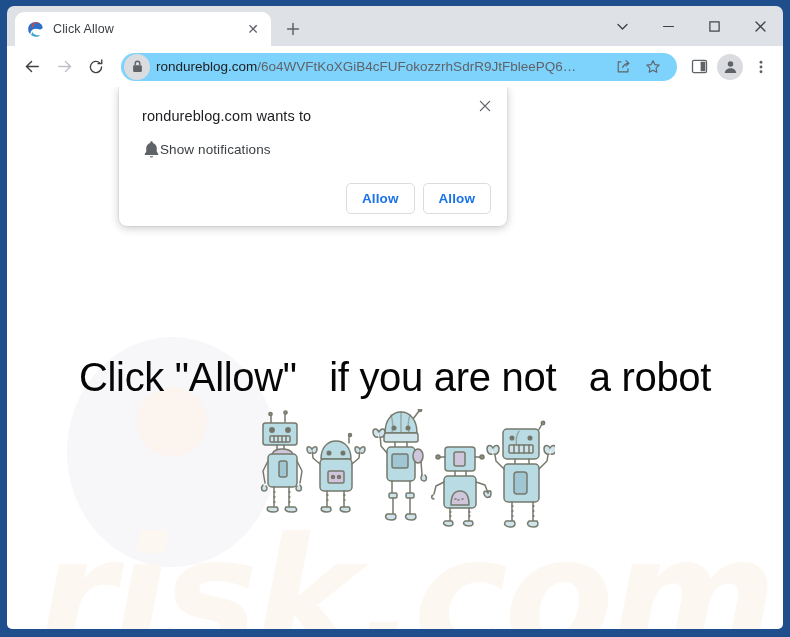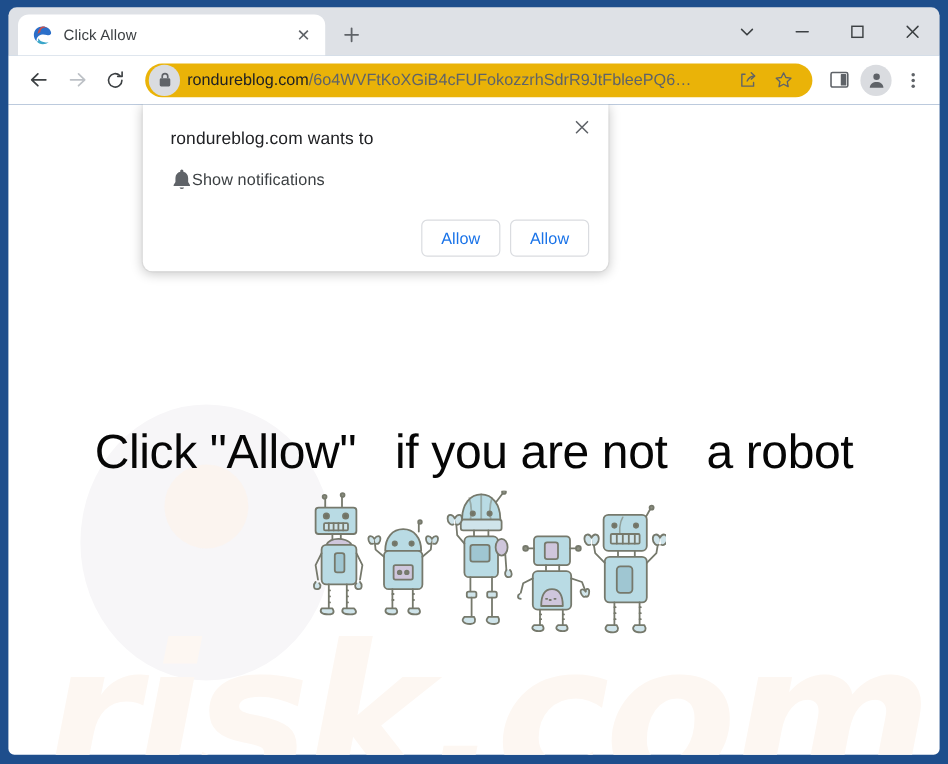--- a/index.html
+++ b/index.html
@@ -114,21 +114,21 @@
     color: #3c4043;
     cursor: pointer;
     flex: 0 0 auto;
   }
   .nav-btn.disabled { color: #bdc1c6; cursor: default; }
 
   #omnibox {
     flex: 1 1 auto;
     height: 28px;
     margin: 0 6px 0 8px;
-    background: #eab308;
+    background: #7dd3fc;
     border-radius: 15px;
     display: flex;
     align-items: center;
     padding-left: 2px;
     padding-right: 10px;
     position: relative;
     cursor: text;
     min-width: 0;
   }
 
@@ -310,21 +310,21 @@
   .dialog-btn {
     min-width: 66px;
     height: 31px;
     padding: 0 15px;
     background: #ffffff;
     border: 1px solid #dadce0;
     border-radius: 5px;
     color: #1a73e8;
     font-family: "Liberation Sans", sans-serif;
     font-size: 13.5px;
-    font-weight: 400;
+    font-weight: 700;
     cursor: pointer;
     letter-spacing: .1px;
   }
 </style>
 </head>
 <body>
 
 <div id="window-frame">
 
   <div id="tab-strip">

